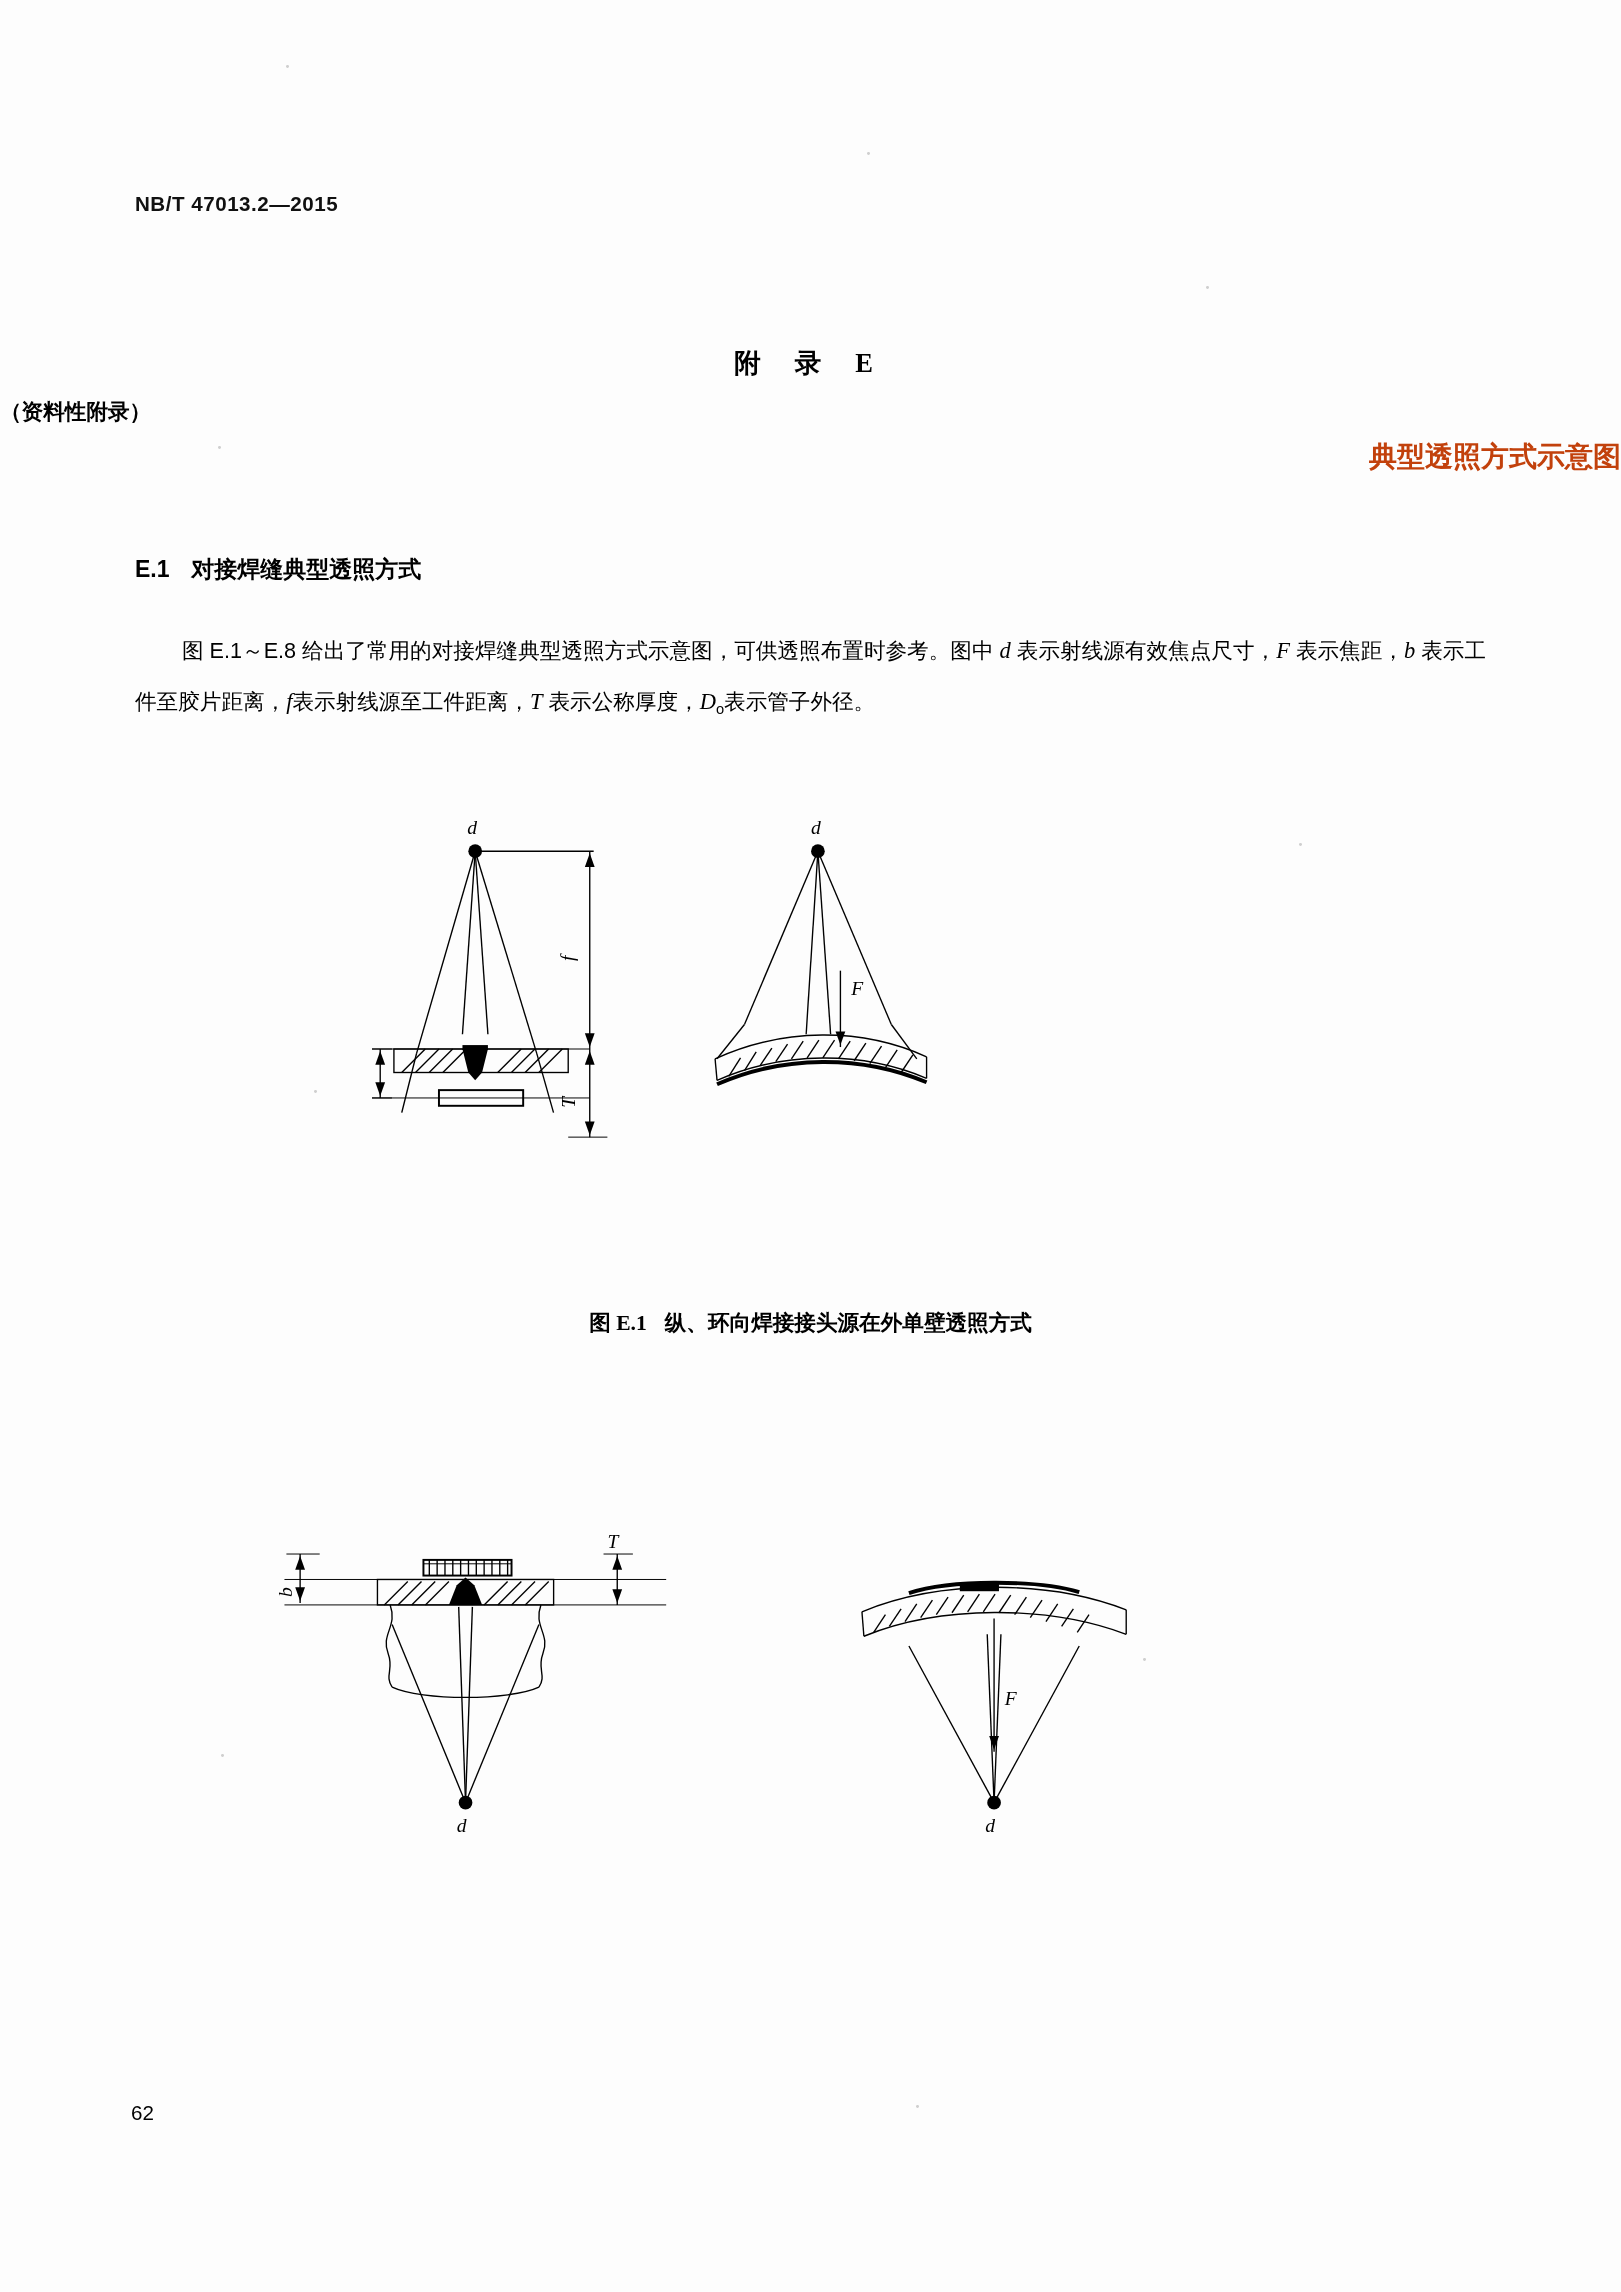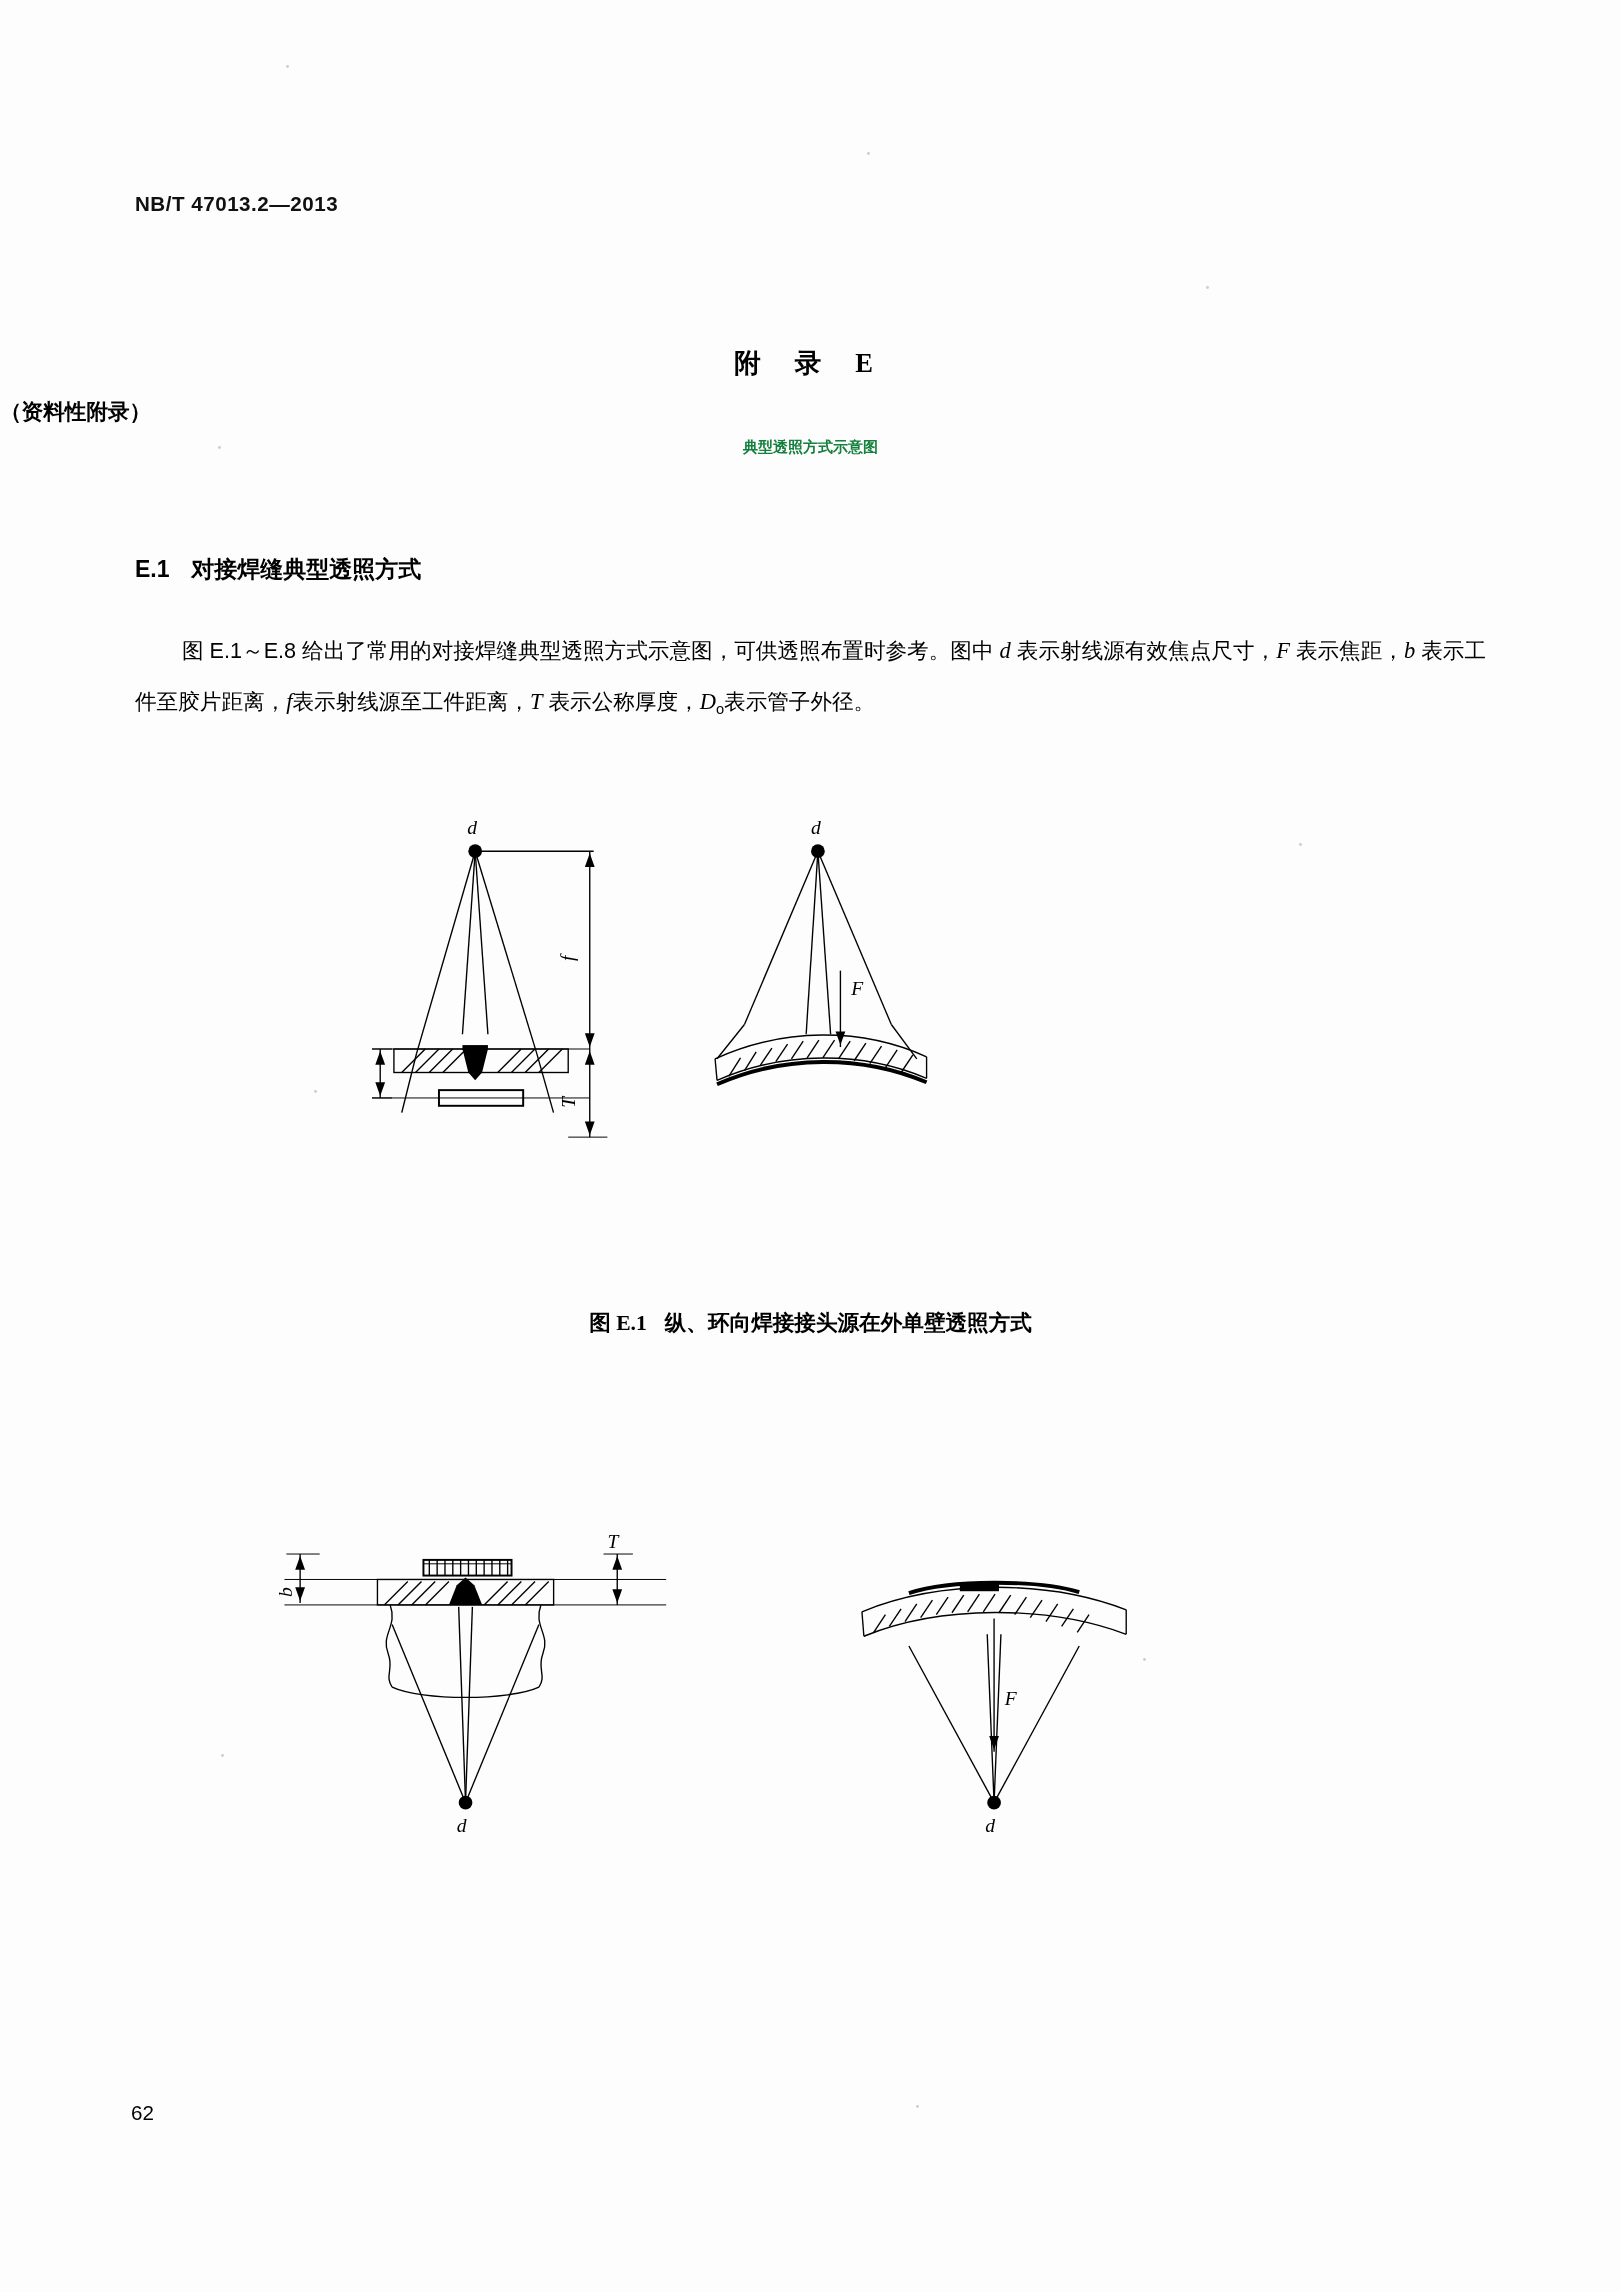--- a/index.html
+++ b/index.html
@@ -59,25 +59,25 @@
     font-family: "Liberation Sans", sans-serif;
     font-size: 21.6px;
     font-weight: 600;
     color: #000;
   }
   .appendix-sub2 {
     position: absolute;
     left: 0;
     top: 438px;
     width: 1621px;
-    text-align: center;
-    font-family: "Liberation Sans", sans-serif;
-    font-size: 15px;
+    text-align: right;
+    font-family: "Liberation Sans", sans-serif;
+    font-size: 28px;
     font-weight: 700;
-    color: #15803d;
+    color: #c2410c;
   }
 
   .section-heading {
     position: absolute;
     left: 135px;
     top: 554px;
     font-family: "Liberation Sans", sans-serif;
     font-size: 23px;
     font-weight: 700;
     color: #000;
@@ -147,21 +147,21 @@
   <div class="speck" style="left:286px;top:65px;"></div>
   <div class="speck" style="left:867px;top:152px;"></div>
   <div class="speck" style="left:1206px;top:286px;"></div>
   <div class="speck" style="left:218px;top:446px;"></div>
   <div class="speck" style="left:1299px;top:843px;"></div>
   <div class="speck" style="left:314px;top:1090px;"></div>
   <div class="speck" style="left:1143px;top:1658px;"></div>
   <div class="speck" style="left:221px;top:1754px;"></div>
   <div class="speck" style="left:916px;top:2105px;"></div>
 
-  <div class="header-code">NB/T 47013.2—2013</div>
+  <div class="header-code">NB/T 47013.2—2015</div>
 
   <div class="appendix-title">附 录 E</div>
   <div class="appendix-sub1">（资料性附录）</div>
   <div class="appendix-sub2">典型透照方式示意图</div>
 
   <div class="section-heading">
     <span class="num">E.1</span><span>对接焊缝典型透照方式</span>
   </div>
 
   <div class="body-par">图 E.1～E.8 给出了常用的对接焊缝典型透照方式示意图，可供透照布置时参考。图中 <span class="it">d</span> 表示射线源有效焦点尺寸，<span class="it">F</span> 表示焦距，<span class="it">b</span> 表示工件至胶片距离，<span class="it">f</span>表示射线源至工件距离，<span class="it">T</span> 表示公称厚度，<span class="it">D</span><span class="sub">o</span>表示管子外径。</div>

